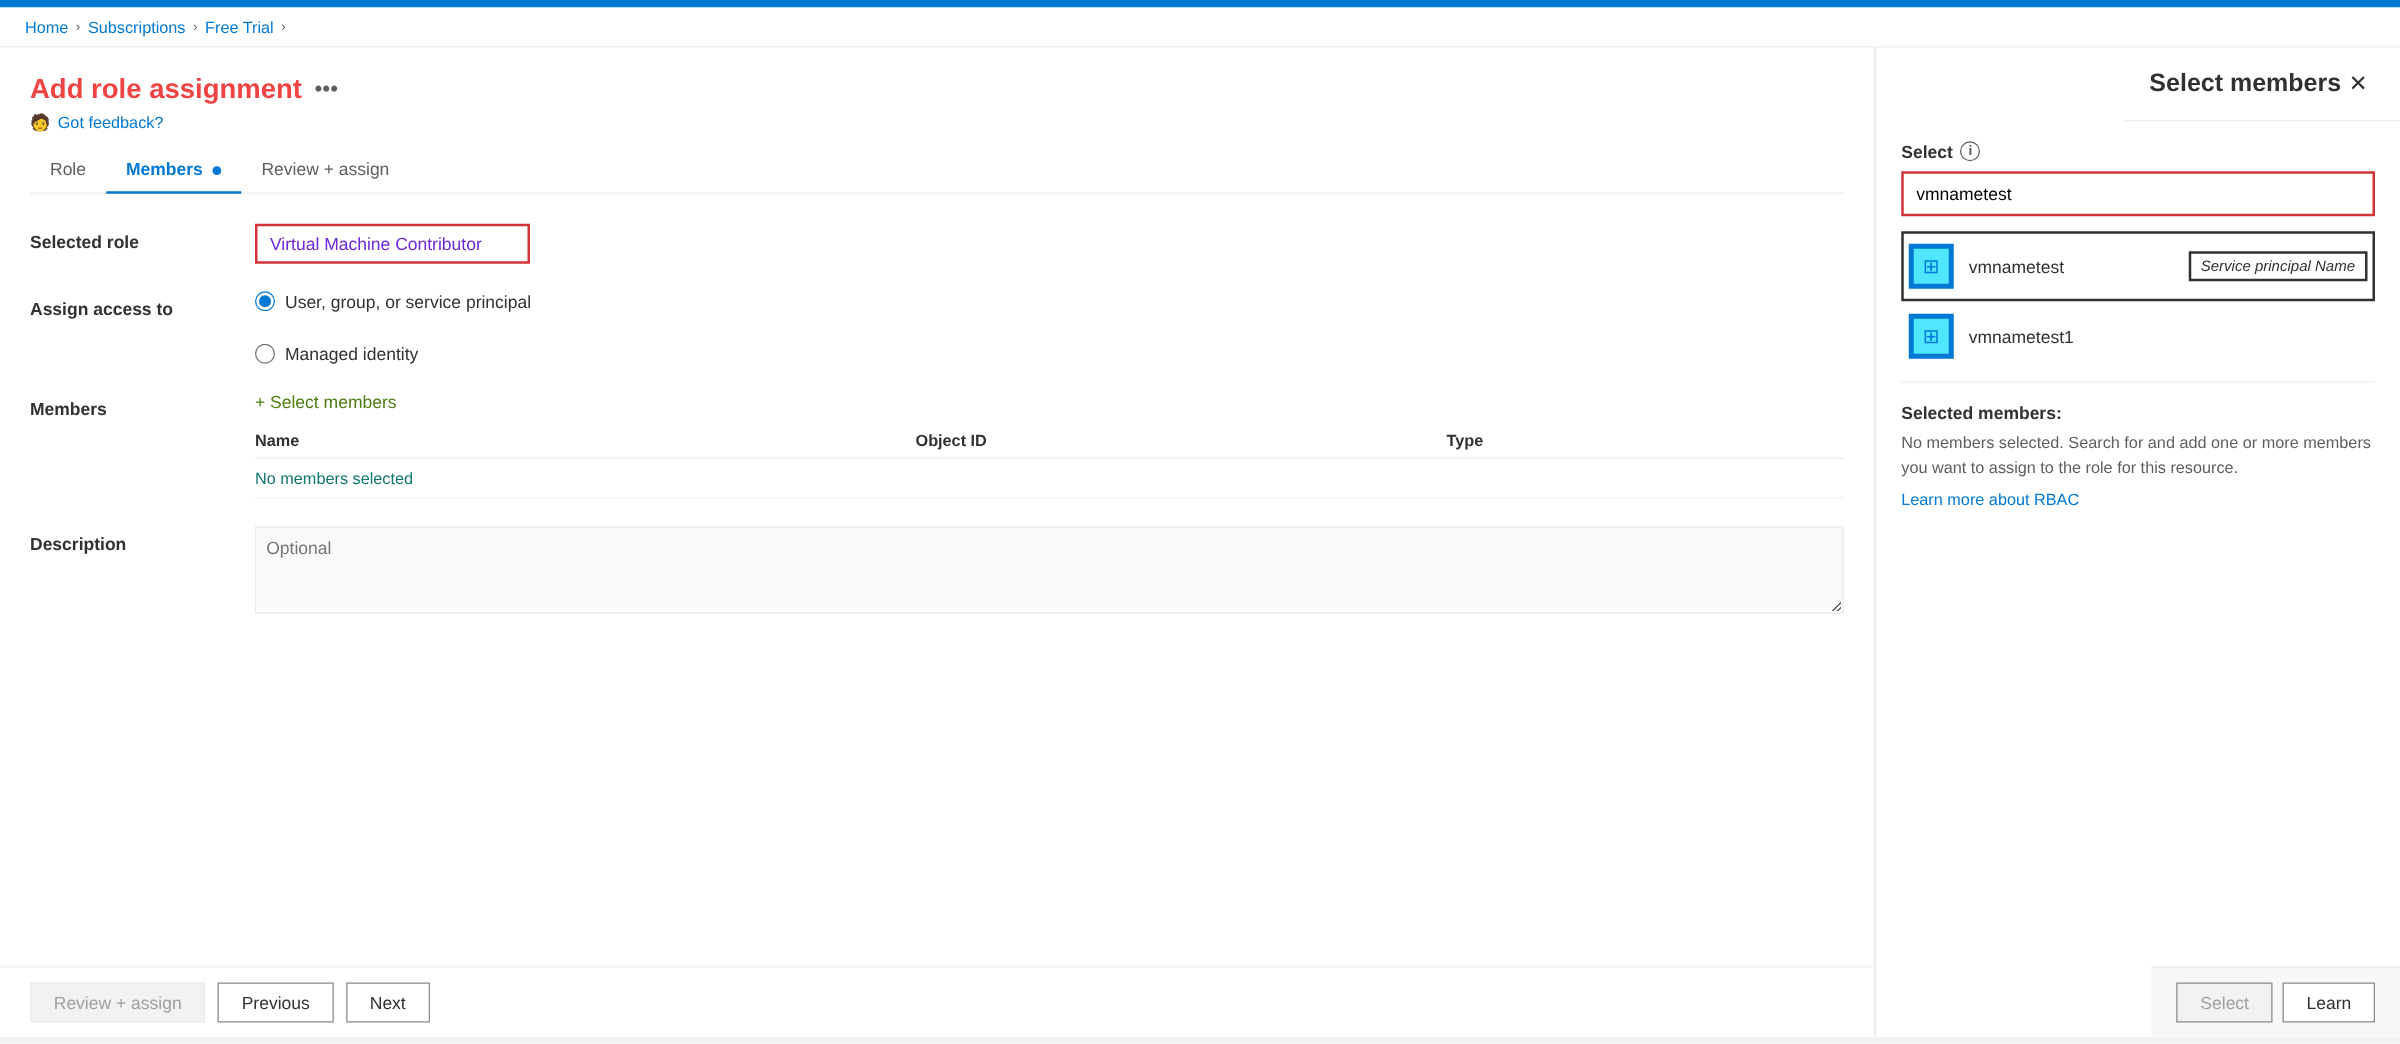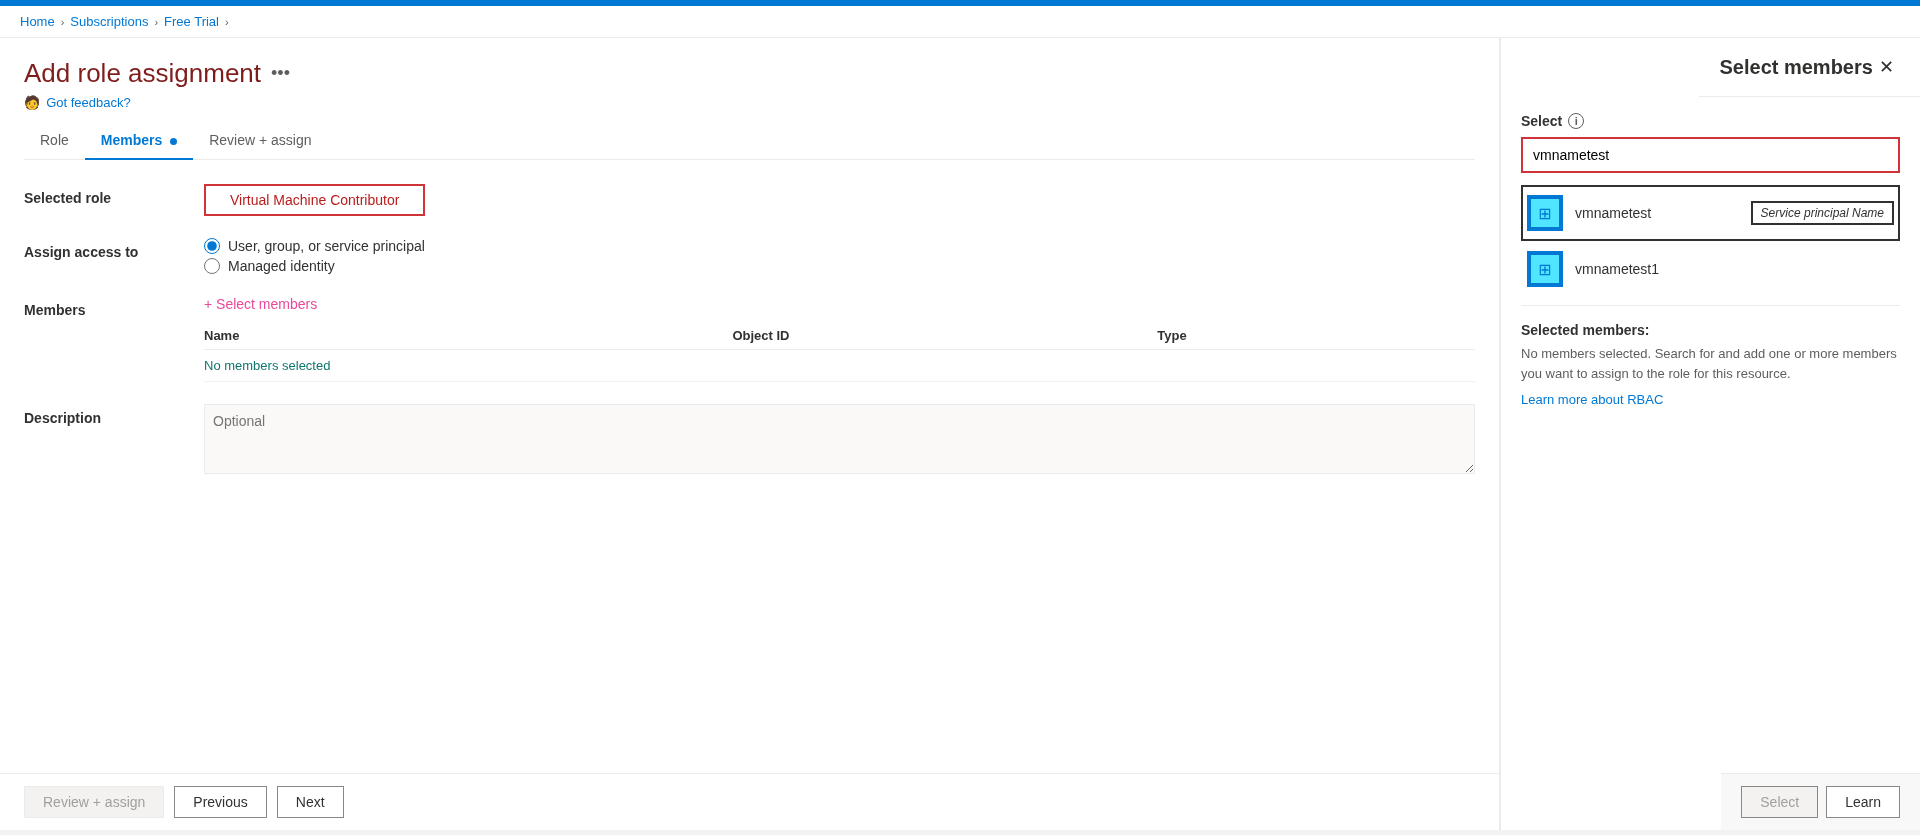--- a/index.html
+++ b/index.html
@@ -46,23 +46,23 @@
     }
 
     .page-title-row {
       display: flex;
       align-items: center;
       gap: 10px;
       margin-bottom: 6px;
     }
 
     .page-title {
-      font-size: 26px;
-      font-weight: 400;
-      color: #7f1d1d;
+      font-size: 22px;
+      font-weight: 700;
+      color: #ef4444;
     }
 
     .more-icon {
       font-size: 18px;
       color: #605e5c;
       cursor: pointer;
     }
 
     .feedback-row {
       display: flex;
@@ -126,50 +126,50 @@
       padding-top: 6px;
       flex-shrink: 0;
     }
 
     .form-value {
       flex: 1;
     }
 
     .selected-role-box {
       border: 2px solid #d13438;
-      padding: 6px 24px;
+      padding: 6px 10px;
       display: inline-block;
       font-size: 14px;
-      color: #b91c1c;
+      color: #6d28d9;
       background: #fff;
       min-width: 220px;
     }
 
     .radio-group {
       display: flex;
       flex-direction: column;
-      gap: 4px;
+      gap: 26px;
       justify-content: space-between;
     }
 
     .radio-item {
       display: flex;
       align-items: center;
       gap: 8px;
       cursor: pointer;
     }
 
     .radio-item input[type="radio"] {
       accent-color: #0078d4;
       width: 16px;
       height: 16px;
     }
 
     .select-members-link {
-      color: #ec4899;
+      color: #4d7c0f;
       font-size: 14px;
       cursor: pointer;
       display: flex;
       align-items: center;
       gap: 4px;
       text-decoration: none;
     }
 
     .members-table {
       width: 100%;

